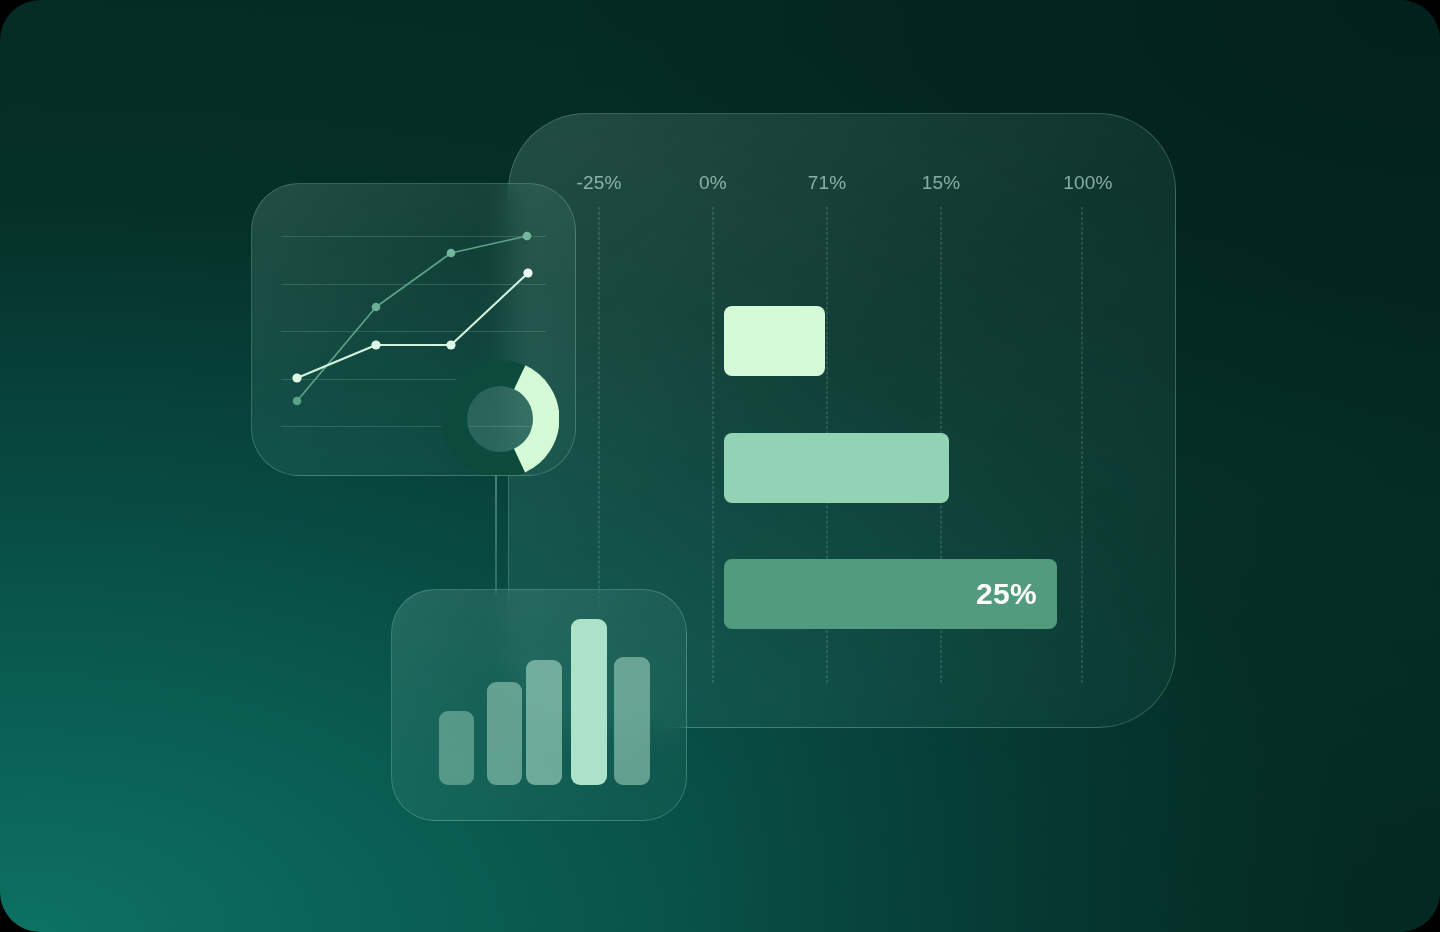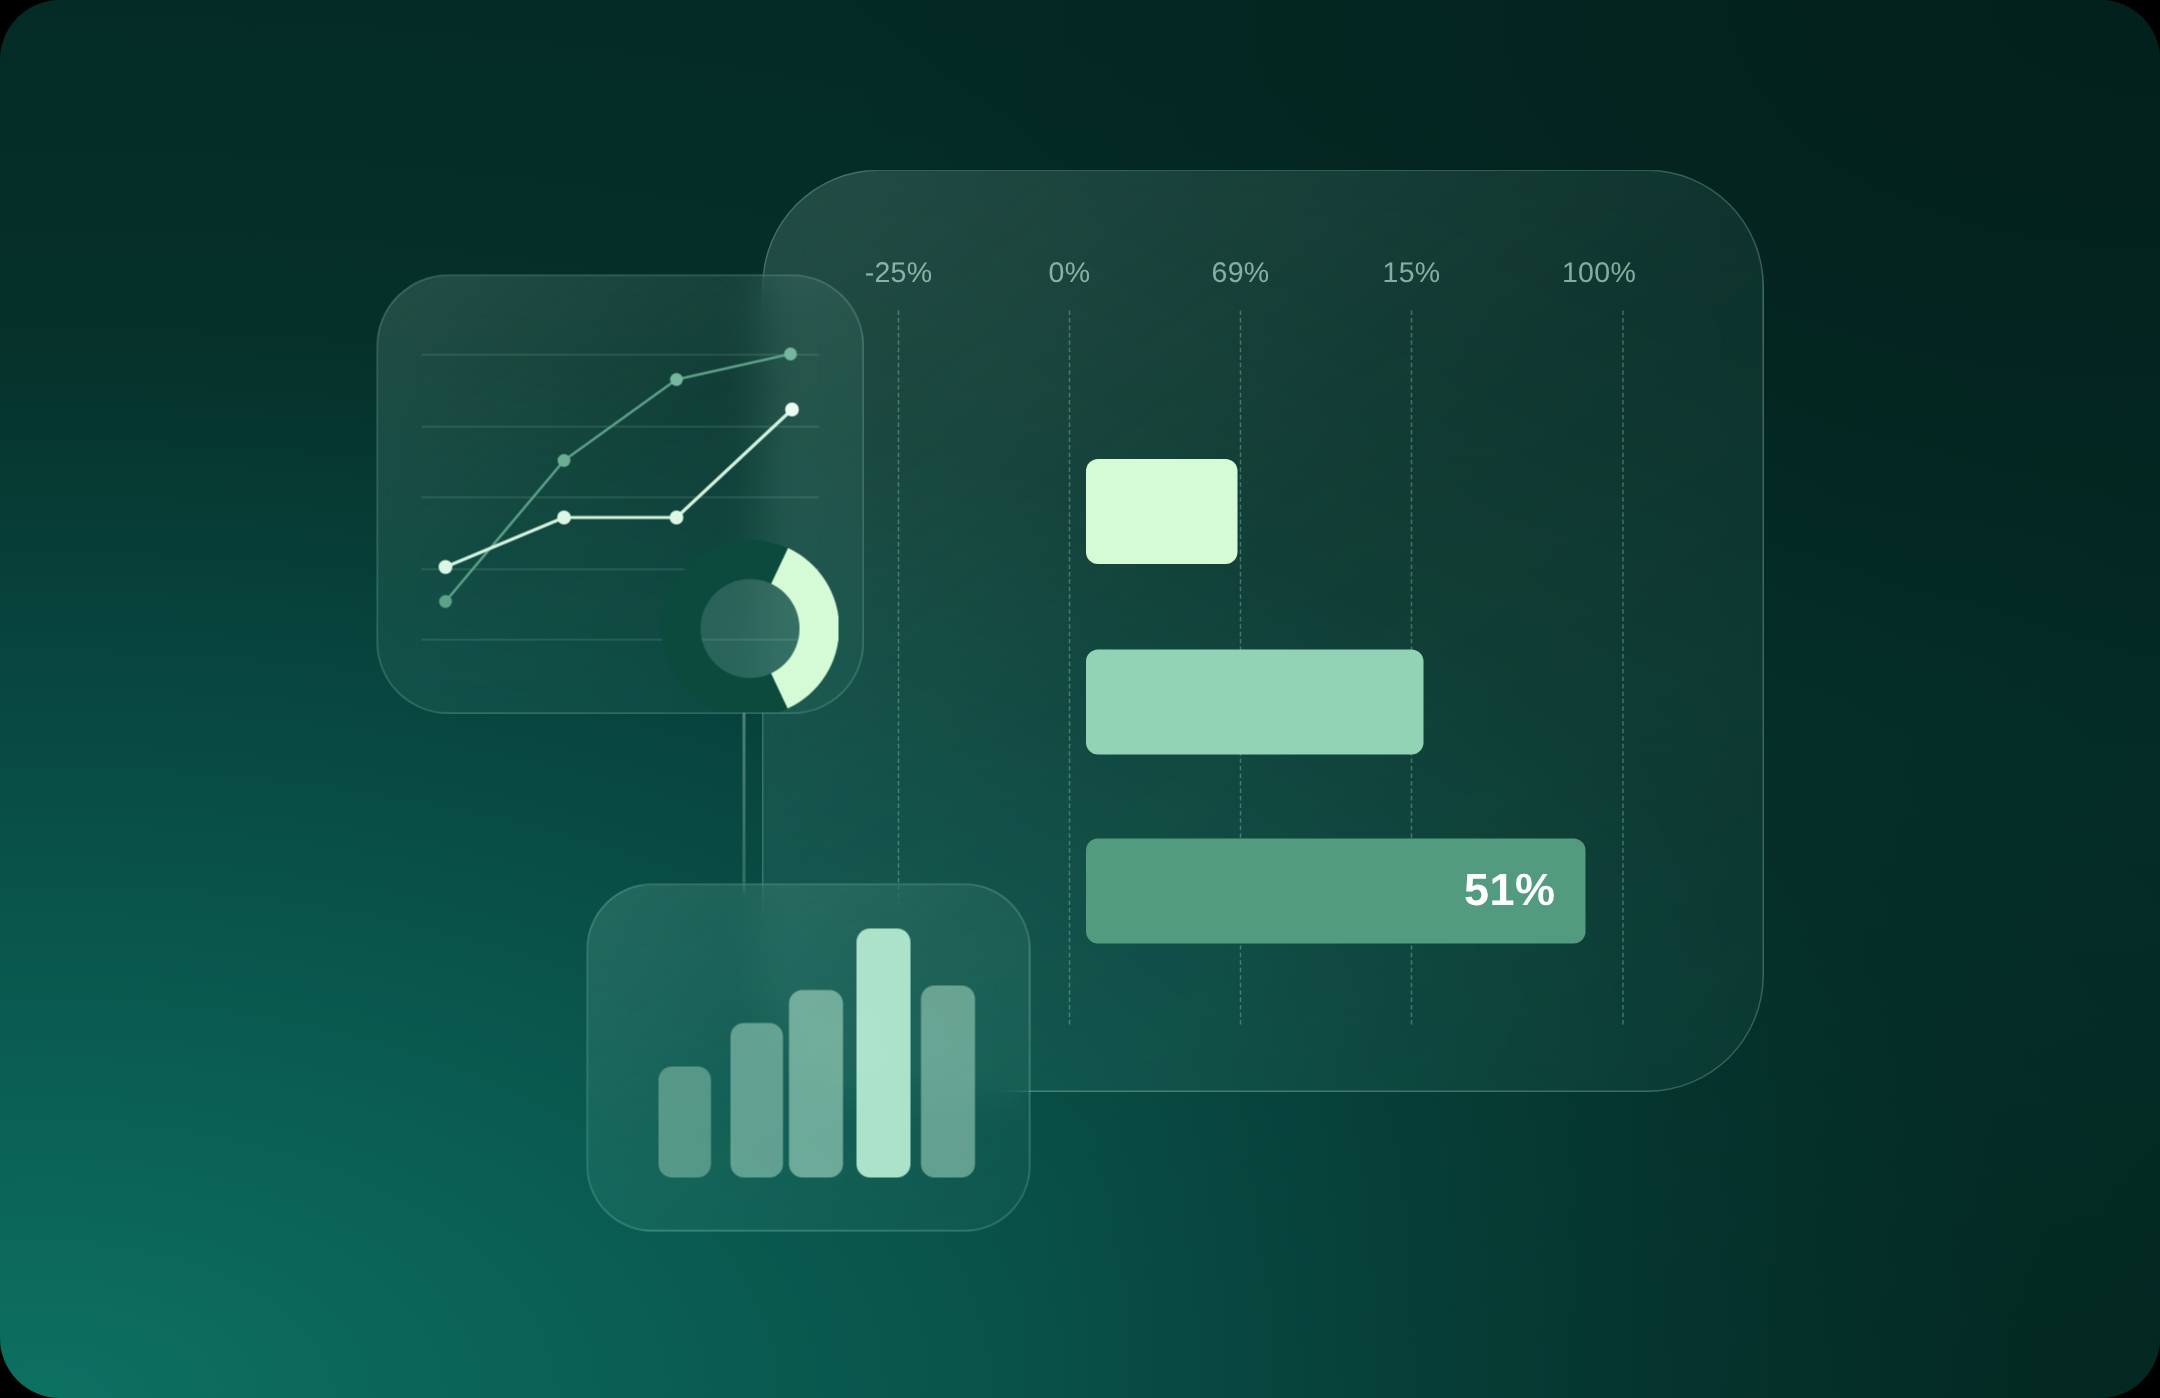--- a/index.html
+++ b/index.html
@@ -138,37 +138,37 @@
 
 <div id="stage">
 
   <div id="connector"></div>
 
   <div id="bar-panel" class="glass">
 
     <div class="axis-labels">
       <span class="axis-tick-label" style="left:90px">-25%</span>
       <span class="axis-tick-label" style="left:204px">0%</span>
-      <span class="axis-tick-label" style="left:318px">69%</span>
+      <span class="axis-tick-label" style="left:318px">71%</span>
       <span class="axis-tick-label" style="left:432px">15%</span>
-      <span class="axis-tick-label" style="left:557px">100%</span>
+      <span class="axis-tick-label" style="left:579px">100%</span>
     </div>
 
     <div class="gridline" style="left:90px"></div>
     <div class="gridline" style="left:204px"></div>
     <div class="gridline" style="left:318px"></div>
     <div class="gridline" style="left:432px"></div>
     <div class="gridline" style="left:573px"></div>
 
     <div class="hbar" style="left:215px; top:192px; width:101px; height:70px; background:#d4fbd6;"></div>
 
     <div class="hbar" style="left:215px; top:319px; width:225px; height:70px; background:#93d3b5;"></div>
 
     <div class="hbar" style="left:215px; top:445px; width:333px; height:70px; background:#539b7e;">
-      <span class="hbar-label">51%</span>
+      <span class="hbar-label">25%</span>
     </div>
   </div>
 
   <div id="line-panel" class="glass">
     <div class="inner">
 
       <div class="h-gridline" style="top:52px"></div>
       <div class="h-gridline" style="top:100px"></div>
       <div class="h-gridline" style="top:147px"></div>
       <div class="h-gridline" style="top:195px"></div>

